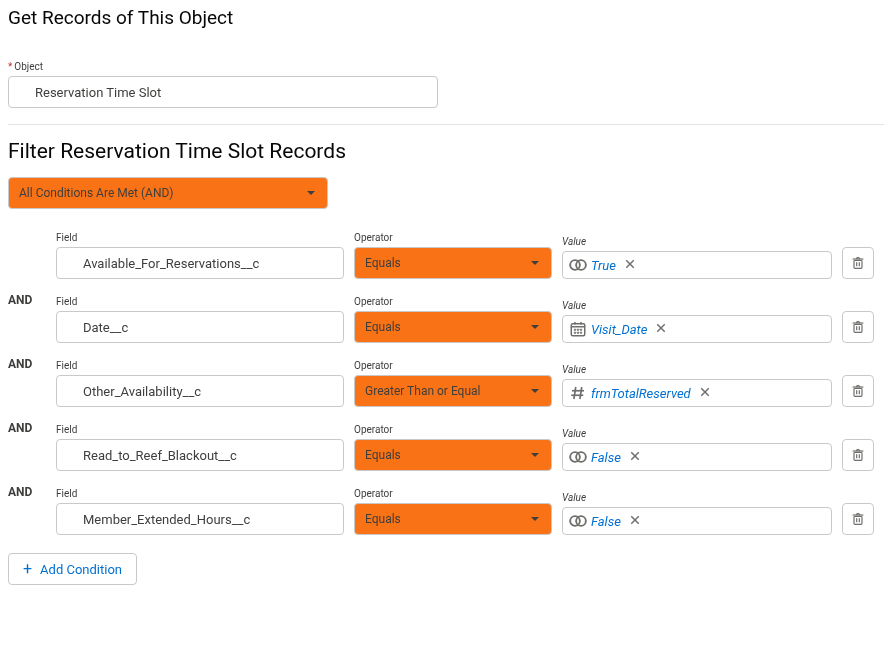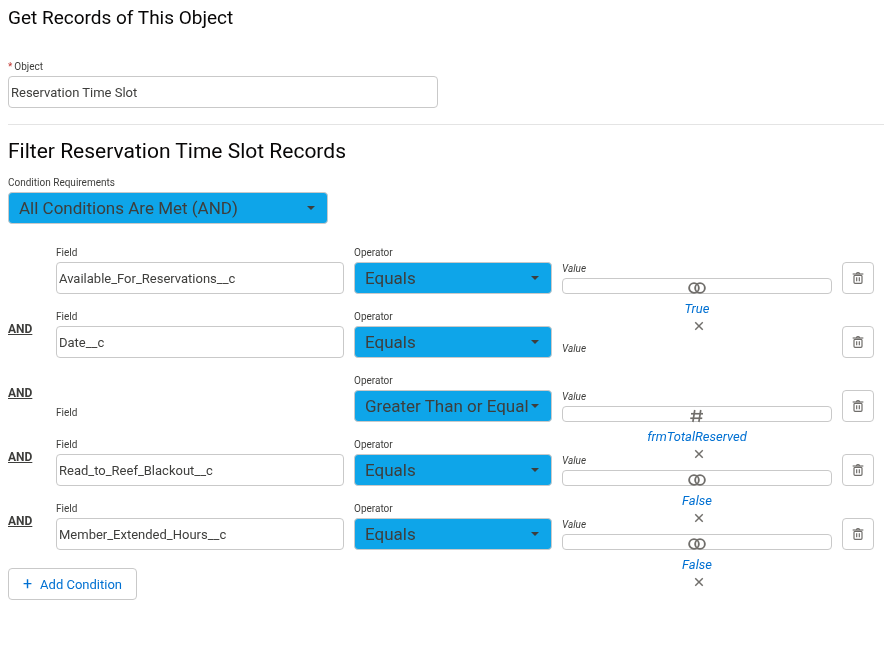--- a/index.html
+++ b/index.html
@@ -25,21 +25,21 @@
   }
   .req-star {
     color: #c23934;
     margin-right: 2px;
   }
   .input {
     border: 1px solid #c9c9c9;
     border-radius: 4px;
     background: #fff;
     height: 32px;
-    padding: 0 2px;
+    padding: 0 26px;
     font-size: 13px;
     color: #3e3e3c;
     display: flex;
     align-items: center;
     position: relative;
   }
   .object-block {
     margin-bottom: 16px;
   }
   .object-block .input { width: 430px; }
@@ -51,24 +51,24 @@
   .cond-title {
     font-size: 21px;
     font-weight: 400;
     color: #080707;
     margin: 0 0 14px 0;
   }
   .cond-req { margin-bottom: 20px; }
   .select {
     border: 1px solid #c9c9c9;
     border-radius: 4px;
-    background: #0ea5e9;
+    background: #f97316;
     height: 32px;
     padding: 0 10px;
-    font-size: 17px;
+    font-size: 12px;
     color: #3e3e3c;
     display: flex;
     align-items: center;
     position: relative;
     width: 320px;
   }
   .caret {
     position: absolute;
     right: 10px;
     top: 50%;
@@ -80,46 +80,44 @@
   .rows { display: block; }
   .row {
     display: flex;
     align-items: flex-end;
     margin-bottom: 14px;
   }
   .logic-col {
     width: 48px;
     flex: 0 0 48px;
     display: flex;
-    align-items: center;
+    align-items: flex-start;
     justify-content: flex-start;
     height: 50px;
-    text-decoration: underline;
   }
   .logic {
     font-weight: 700;
     font-size: 12px;
     color: #3e3e3c;
     padding-bottom: 8px;
   }
   .col { display: flex; flex-direction: column; margin-right: 10px; }
   .col-field { width: 288px; }
   .col-operator { width: 198px; }
   .col-value { flex: 1; font-style: italic; }
   .col-trash { width: 32px; flex: 0 0 32px; }
   .op-select { width: 198px; }
   .val-box {
     border: 1px solid #c9c9c9;
     border-radius: 4px;
-    height: 16px;
+    height: 28px;
     display: flex;
     align-items: center;
     padding: 0 6px;
     gap: 4px;
-    flex-direction: column;
   }
   .pill-icon {
     width: 18px;
     height: 18px;
     display: inline-flex;
     align-items: center;
     justify-content: center;
     border-radius: 3px;
     color: #706e6b;
   }
@@ -221,21 +219,20 @@
   <div class="input">
     <span>Reservation Time Slot</span>
   </div>
 </div>
 
 <hr class="divider">
 
 <h2 class="cond-title">Filter Reservation Time Slot Records</h2>
 
 <div class="cond-req">
-  <div class="label">Condition Requirements</div>
   <div class="select">
     <span>All Conditions Are Met (AND)</span>
     <span class="caret">
         <svg width="12" height="12" fill="#706e6b">
           <use href="#caret-down"></use>
         </svg>
       </span>
   </div>
 </div>
 
@@ -297,35 +294,49 @@
           <span>Equals</span>
           <span class="caret">
             <svg width="12" height="12" fill="#706e6b">
               <use href="#caret-down"></use>
             </svg>
           </span>
         </div>
       </div>
       <div class="col col-value">
         <div class="label">Value</div>
+        <div class="val-box">
+          <span class="pill-icon">
+            <svg width="18" height="18" fill="#706e6b" stroke="#706e6b">
+              <use href="#date-icon"></use>
+            </svg>
+          </span>
+          <span class="pill-text">Visit_Date</span>
+          <span class="pill-x"><svg width="12" height="12">
+              <use href="#x-icon"></use>
+            </svg></span>
+        </div>
       </div>
       <div class="col col-trash">
         <div class="trash-btn">
           <svg width="16" height="16">
             <use href="#trash-icon"></use>
           </svg>
         </div>
       </div>
     </div>
     <div class="row">
       <div class="logic-col">
         <div class="logic">AND</div>
       </div>
       <div class="col col-field">
         <div class="label">Field</div>
+        <div class="input">
+          <span>Other_Availability__c</span>
+        </div>
       </div>
       <div class="col col-operator">
         <div class="label">Operator</div>
         <div class="select op-select">
           <span>Greater Than or Equal</span>
           <span class="caret">
             <svg width="12" height="12" fill="#706e6b">
               <use href="#caret-down"></use>
             </svg>
           </span>

